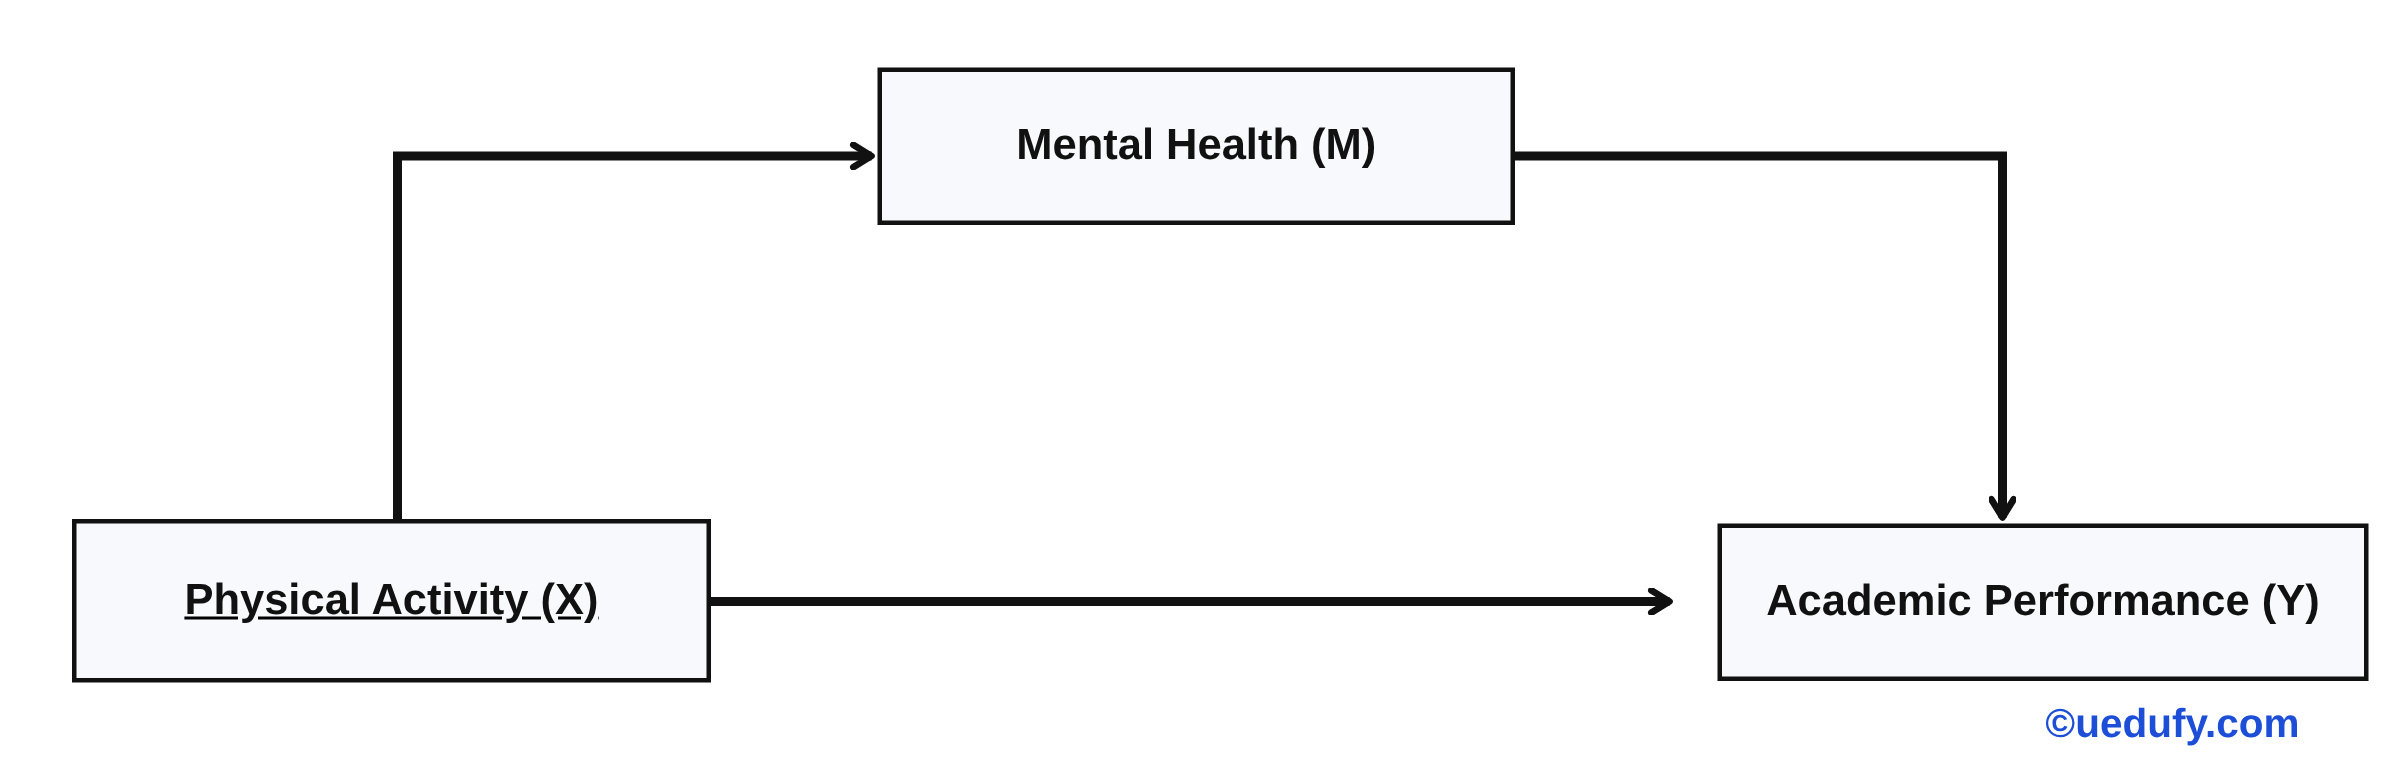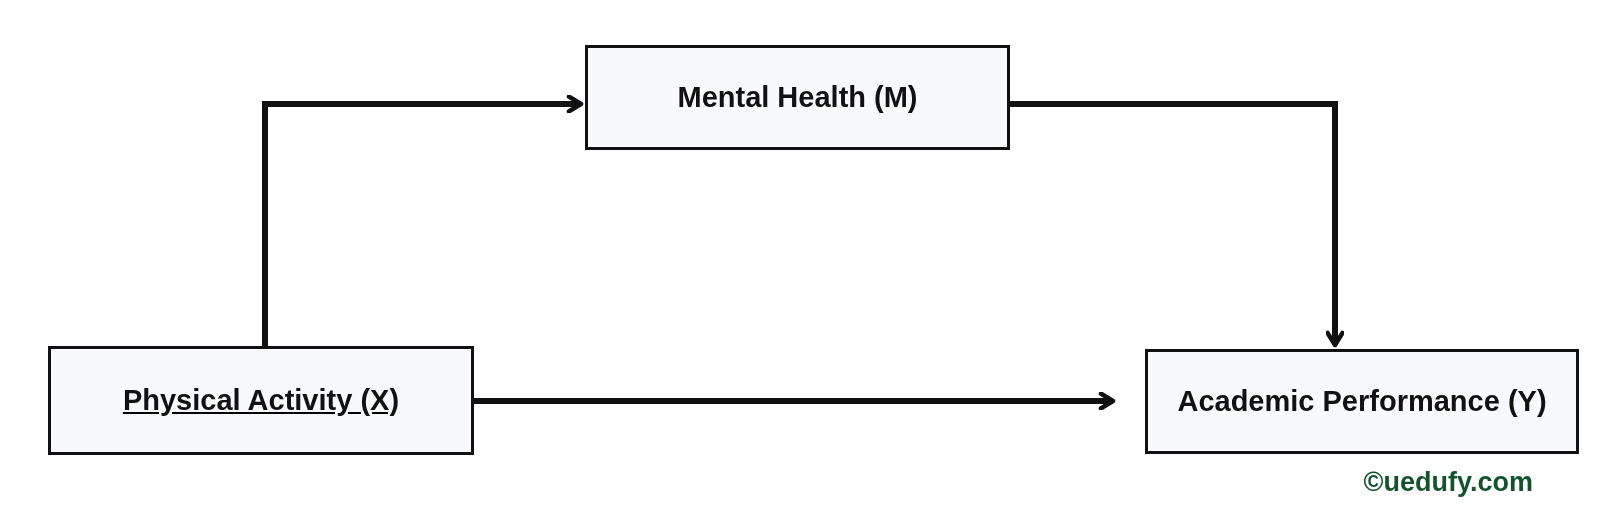--- a/index.html
+++ b/index.html
@@ -42,21 +42,21 @@
   .node-mediator   { left: 585px;  top: 45px;  width: 425px; height: 105px; }
   .node-independent{ left: 48px;   top: 346px; width: 426px; height: 109px; text-decoration: underline; }
   .node-dependent  { left: 1118px; top: 349px; width: 434px; height: 105px; margin-left: 27px; }
   .watermark {
     position: absolute;
     left: 1348px;
     top: 467px;
     width: 185px;
     font-size: 27px;
     font-weight: bold;
-    color: #14532d;
+    color: #1d4ed8;
     text-align: right;
     white-space: nowrap;
   }
 </style>
 </head>
 <body>
 
 <div class="canvas">
 
   <svg class="arrow-layer" viewBox="0 0 1600 520" xmlns="http://www.w3.org/2000/svg" aria-hidden="true">

